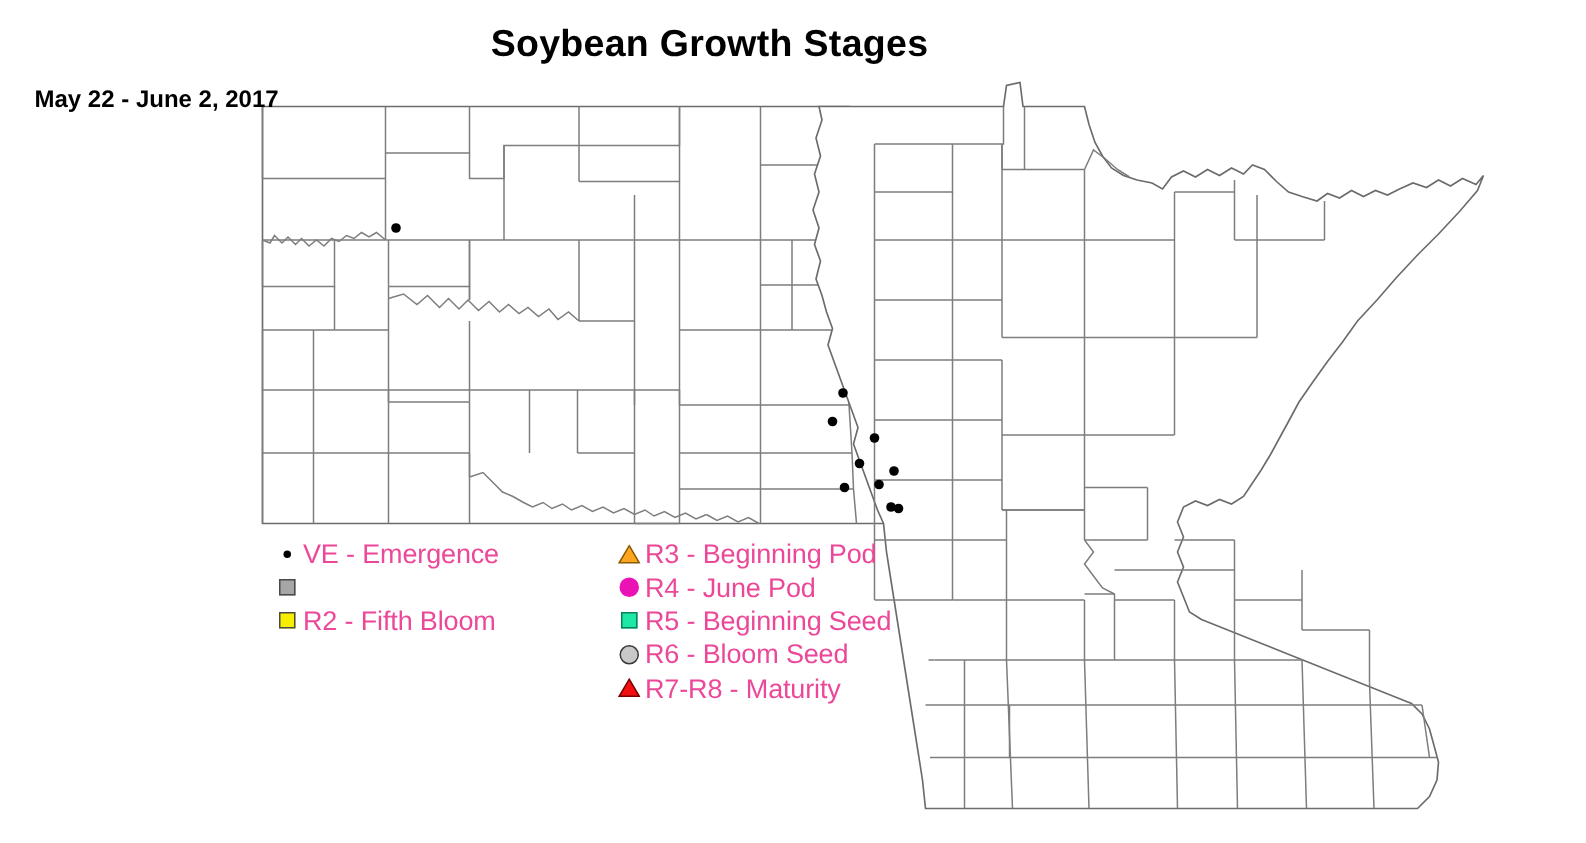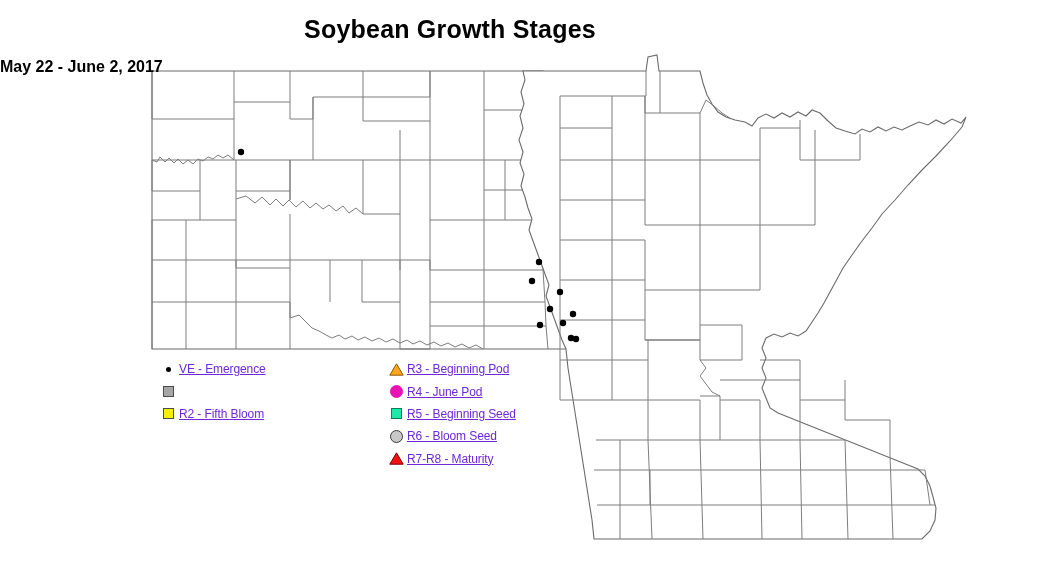--- a/index.html
+++ b/index.html
@@ -14,20 +14,21 @@
     position: relative;
     overflow: hidden;
     font-family: "Liberation Sans", sans-serif;
     color: #000000;
   }
   #root {
     position: absolute;
     inset: 0;
     width: 873px;
     height: 562px;
+    margin-left: 23px;
   }
 
   
   .title-main {
     position: absolute;
     left: 0;
     top: 14px;
     width: 900px;
     text-align: center;
     font-size: 25px;
@@ -100,26 +101,25 @@
   }
   .legend-sym {
     width: 22px;
     min-width: 22px;
     height: 18px;
     display: flex;
     align-items: center;
     justify-content: center;
   }
   .legend-label {
-    font-size: 12px;
+    font-size: 18px;
     line-height: 14px;
     white-space: nowrap;
-    color: #6d28d9;
+    color: #ec4899;
     letter-spacing: -0.1px;
-    text-decoration: underline;
   }
 
   
   .sym-dot {
     width: 5px; height: 5px;
     border-radius: 50%;
     background: #000;
   }
   .sym-square {
     width: 11px; height: 11px;

